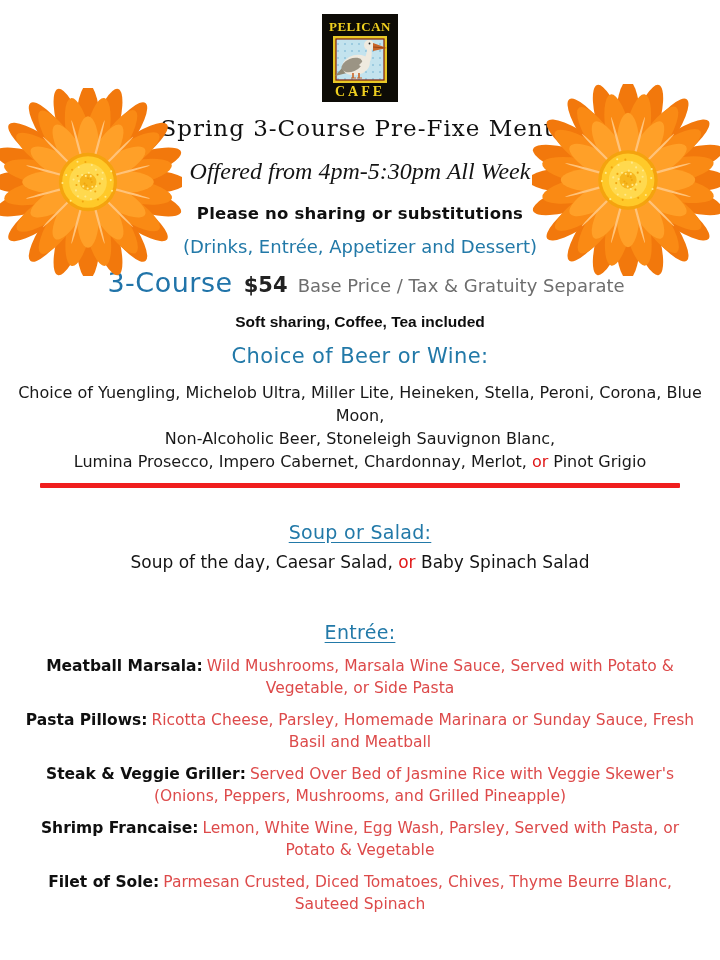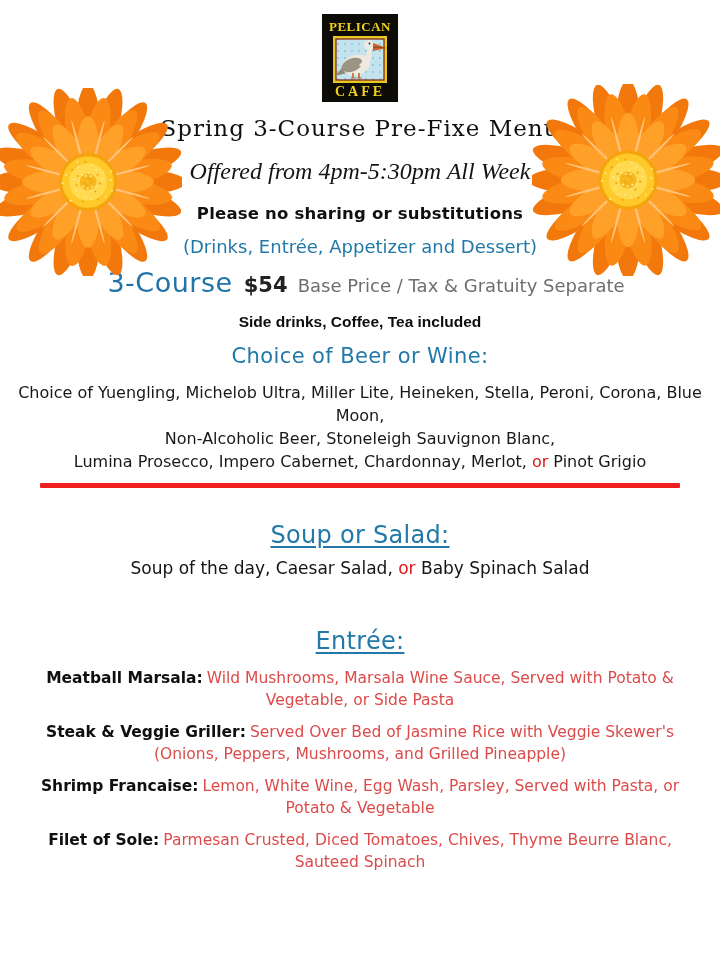--- a/index.html
+++ b/index.html
@@ -25,21 +25,21 @@
   .course{font-size:27px;color:#2174A9;letter-spacing:.5px;}
   .price{font-size:21px;font-weight:700;color:#222;margin-left:6px;}
   .price-note{font-size:18px;color:#6e6e6e;margin-left:5px;}
 
   .soft-drinks{margin-top:15px;font-family:"Liberation Sans",sans-serif;font-weight:700;font-size:15.5px;color:#0d0d0d;}
   .beer-heading{margin-top:13px;font-size:21px;color:#2279A8;letter-spacing:.4px;}
   .beer-list{margin-top:13px;font-size:16px;line-height:23px;color:#181818;}
 
   .red-divider{margin:10px auto 0 auto;width:640px;height:5px;background:#F01E1E;border-radius:1px;}
 
-  .section-heading{font-size:24px;color:#2279A8;text-decoration:underline;text-underline-offset:3px;letter-spacing:.3px;}
+  .section-heading{font-size:19px;color:#2279A8;text-decoration:underline;text-underline-offset:3px;letter-spacing:.3px;}
   .soup-heading{margin-top:33px;}
   .soup-items{margin-top:9px;font-size:17px;color:#141414;}
 
   .entree-heading{margin-top:49px;}
   .entree-list{margin-top:12px;width:680px;margin-left:auto;margin-right:auto;}
   .menu-item{font-size:15.5px;line-height:22px;margin-bottom:10px;color:#141414;}
   .item-name{font-weight:700;color:#0f0f0f;}
   .item-desc{color:#DD4A4A;margin-left:4px;}
 
   .or-word{color:#E01818;}
@@ -298,40 +298,43 @@
   <div class="title">Spring 3-Course Pre-Fixe Menu</div>
   <div class="subtitle">Offered from 4pm-5:30pm All Week</div>
   <div class="note">Please no sharing or substitutions</div>
   <div class="includes">(Drinks, Entrée, Appetizer and Dessert)</div>
 
   <div class="price-line">
     <span class="course">3-Course</span>
     <span class="price">$54</span>
     <span class="price-note">Base Price / Tax &amp; Gratuity Separate</span>
   </div>
-  <div class="soft-drinks">Side drinks, Coffee, Tea included</div>
+  <div class="soft-drinks">Soft sharing, Coffee, Tea included</div>
 
   <div class="beer-heading">Choice of Beer or Wine:</div>
   <div class="beer-list">
     <div>Choice of Yuengling, Michelob Ultra, Miller Lite, Heineken, Stella, Peroni, Corona, Blue Moon,</div>
     <div>Non-Alcoholic Beer, Stoneleigh Sauvignon Blanc,</div>
     <div><span>Lumina Prosecco, Impero Cabernet, Chardonnay, Merlot, </span><span class="or-word">or</span><span> Pinot Grigio</span></div>
   </div>
 
   <div class="red-divider"></div>
 
   <div class="section-heading soup-heading">Soup or Salad:</div>
   <div class="soup-items"><span>Soup of the day, Caesar Salad, </span><span class="or-word">or</span><span> Baby Spinach Salad</span></div>
 
   <div class="section-heading entree-heading">Entrée:</div>
   <div class="entree-list">
     <div class="menu-item">
       <span class="item-name">Meatball Marsala:</span><span class="item-desc">Wild Mushrooms, Marsala Wine Sauce, Served with Potato &amp; Vegetable, or Side Pasta</span>
     </div>
     <div class="menu-item">
+      <span class="item-name">Pasta Pillows:</span><span class="item-desc">Ricotta Cheese, Parsley, Homemade Marinara or Sunday Sauce, Fresh Basil and Meatball</span>
+    </div>
+    <div class="menu-item">
       <span class="item-name">Steak &amp; Veggie Griller:</span><span class="item-desc">Served Over Bed of Jasmine Rice with Veggie Skewer's (Onions, Peppers, Mushrooms, and Grilled Pineapple)</span>
     </div>
     <div class="menu-item">
       <span class="item-name">Shrimp Francaise:</span><span class="item-desc">Lemon, White Wine, Egg Wash, Parsley, Served with Pasta, or Potato &amp; Vegetable</span>
     </div>
     <div class="menu-item">
       <span class="item-name">Filet of Sole:</span><span class="item-desc">Parmesan Crusted, Diced Tomatoes, Chives, Thyme Beurre Blanc, Sauteed Spinach</span>
     </div>
   </div>
 

